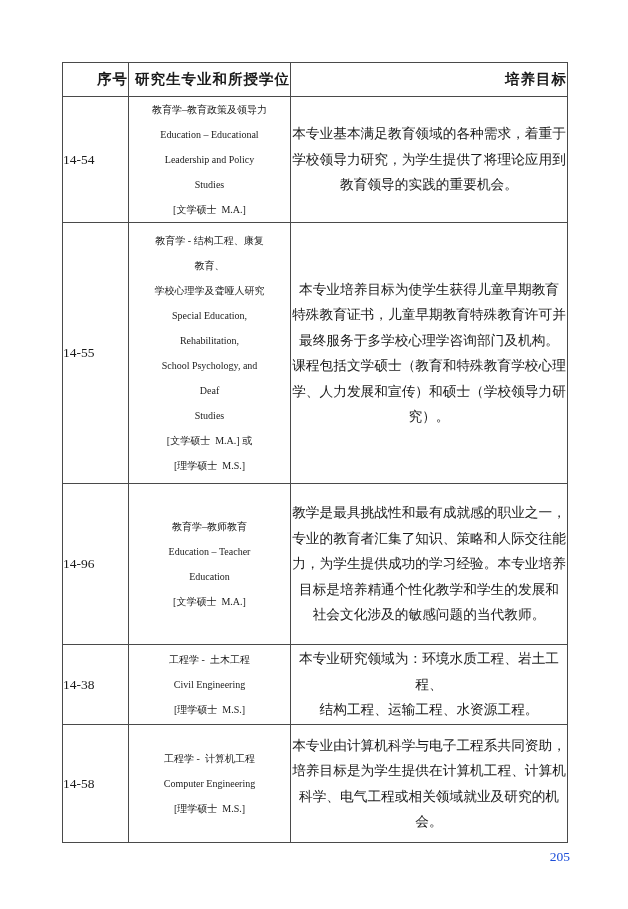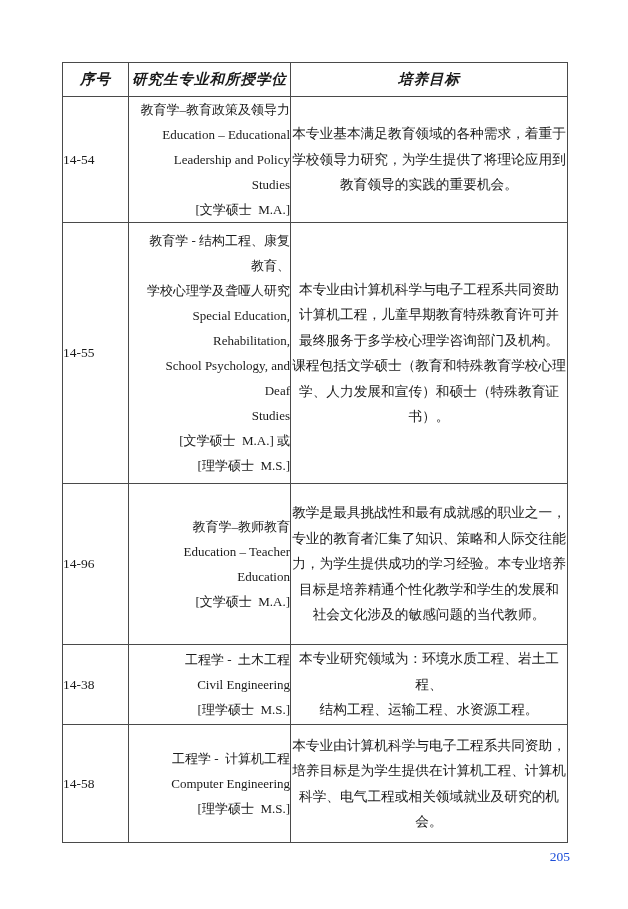--- a/index.html
+++ b/index.html
@@ -40,46 +40,45 @@
     vertical-align: middle;
     padding: 0;
   }
 
   col.col-index  { width: 66px; }
   col.col-program{ width: 162px; }
   col.col-goal   { width: 277px; }
 
   
   .hdr-cell {
-    text-align: center;
+    text-align: right;
     font-weight: bold;
     font-size: 14.5px;
     letter-spacing: 1px;
     height: 33px;
     line-height: 33px;
     font-family: "Liberation Serif", "DejaVu Serif", serif;
-    font-style: italic;
   }
 
   
   .cell-index {
     font-size: 13.5px;
     padding-left: 3px;
     text-align: left;
     vertical-align: middle;
     letter-spacing: 0px;
     margin-left: 20px;
   }
 
   .cell-program {
-    font-size: 13px;
+    font-size: 10px;
     line-height: 25px;
     padding: 4px 4px 4px 7px;
     vertical-align: middle;
-    text-align: right;
+    text-align: center;
     word-break: break-word;
     margin-left: 22px;
   }
 
   .cell-goal {
     font-size: 13.7px;
     line-height: 25.5px;
     padding: 4px 4px 4px 5px;
     vertical-align: middle;
     text-align: center;
@@ -149,25 +148,25 @@
           <span class="ln">学校心理学及聋哑人研究</span>
           <span class="ln">Special Education,</span>
           <span class="ln">Rehabilitation,</span>
           <span class="ln">School Psychology, and</span>
           <span class="ln">Deaf</span>
           <span class="ln">Studies</span>
           <span class="ln">[文学硕士  M.A.] 或</span>
           <span class="ln">[理学硕士  M.S.]</span>
         </td>
         <td class="cell-goal">
-          <span class="ln">本专业由计算机科学与电子工程系共同资助</span>
-          <span class="ln">计算机工程，儿童早期教育特殊教育许可并</span>
+          <span class="ln">本专业培养目标为使学生获得儿童早期教育</span>
+          <span class="ln">特殊教育证书，儿童早期教育特殊教育许可并</span>
           <span class="ln">最终服务于多学校心理学咨询部门及机构。</span>
           <span class="ln">课程包括文学硕士（教育和特殊教育学校心理</span>
-          <span class="ln">学、人力发展和宣传）和硕士（特殊教育证书）。</span>
+          <span class="ln">学、人力发展和宣传）和硕士（学校领导力研究）。</span>
         </td>
       </tr>
 
       <tr class="r-3">
         <td class="cell-index">14-96</td>
         <td class="cell-program">
           <span class="ln">教育学–教师教育</span>
           <span class="ln">Education – Teacher</span>
           <span class="ln">Education</span>
           <span class="ln">[文学硕士  M.A.]</span>

